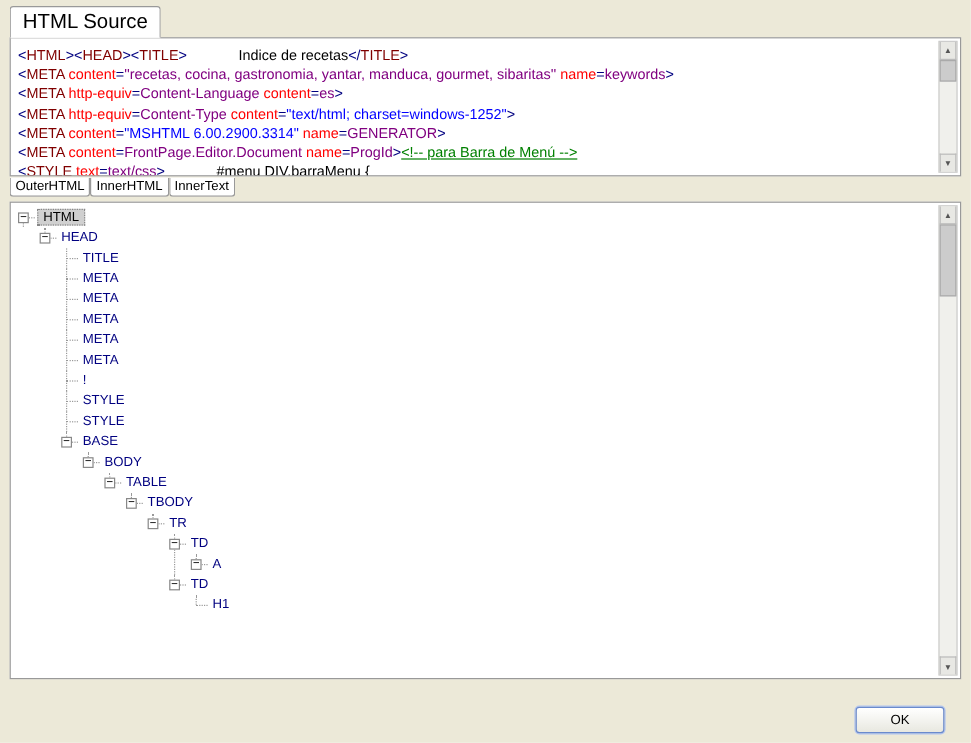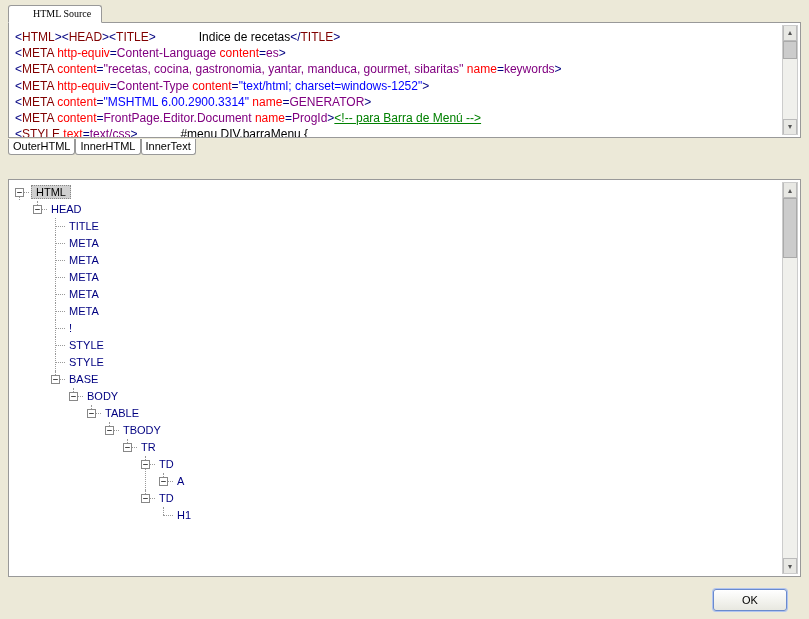--- a/index.html
+++ b/index.html
@@ -1,23 +1,23 @@
 <!DOCTYPE html>
 <html><head>
 <meta charset="utf-8">
 <style>
 * { box-sizing: border-box; margin: 0; padding: 0; }
 body { font-family: Tahoma, Arial, sans-serif; font-size: 11px; background: #ece9d8; width: 809px; height: 619px; overflow: hidden; position: relative; }
 .container { padding: 4px 8px 8px 8px; }
 .tab-header { display: flex; margin-bottom: 0; position: relative; z-index: 2; }
-.tab { background: #fff; border: 1px solid #999; border-bottom: none; padding: 2px 10px 3px 24px; border-radius: 3px 3px 0 0; font-size: 10px; cursor: pointer; margin-right: 2px; position: relative; top: 1px; font-family: Liberation Serif, serif; }
+.tab { background: #fff; border: 1px solid #999; border-bottom: none; padding: 2px 10px 3px 10px; border-radius: 3px 3px 0 0; font-size: 17px; cursor: pointer; margin-right: 2px; position: relative; top: 1px; }
 .tab.active { background: #fff; border-bottom: 1px solid #fff; }
 .panel { background: #fff; border: 1px solid #999; position: relative; }
 .source-panel { height: 116px; margin-bottom: 2px; padding: 6px 22px 6px 6px; font-family: Arial, sans-serif; font-size: 12px; line-height: 1.35; overflow: hidden; }
-.bottom-tabs { display: flex; margin-top: -1px; margin-bottom: 24px; }
+.bottom-tabs { display: flex; margin-top: -1px; margin-bottom: 4px; }
 .btab { background: #fff; border: 1px solid #999; border-top: none; padding: 1px 4px 2px 4px; font-size: 11px; cursor: pointer; margin-right: 0; border-radius: 0 0 3px 3px; }
 .btab.active { font-weight: normal; }
 
 .tree-panel { height: 398px; padding: 4px 22px 4px 4px; overflow: hidden; position: relative; }
 .tree { font-family: Tahoma, Arial, sans-serif; font-size: 11px; line-height: 17px; }
 .tree ul { list-style: none; padding-left: 0; }
 .tree li { position: relative; padding-left: 18px; }
 .tree li::before { content: ""; position: absolute; left: 6px; top: 0; bottom: 0; border-left: 1px dotted #999; }
 .tree li::after { content: ""; position: absolute; left: 6px; top: 8px; width: 10px; border-top: 1px dotted #999; }
 .tree > ul > li::before { top: 8px; }
@@ -51,24 +51,24 @@
 <div class="container">
   <div class="tab-header">
     <div class="tab active">HTML Source</div>
   </div>
 
   <div class="panel source-panel">
     <div>
       <span class="t-navy">&lt;</span><span class="t-maroon">HTML</span><span class="t-navy">&gt;&lt;</span><span class="t-maroon">HEAD</span><span class="t-navy">&gt;&lt;</span><span class="t-maroon">TITLE</span><span class="t-navy">&gt;</span><span class="t-black">Indice de recetas</span><span class="t-navy">&lt;/</span><span class="t-maroon">TITLE</span><span class="t-navy">&gt;</span>
     </div>
     <div>
-      <span class="t-navy">&lt;</span><span class="t-maroon">META</span><span class="t-red"> http-equiv</span><span class="t-navy">=</span><span class="t-purple">Content-Language</span><span class="t-red"> content</span><span class="t-navy">=</span><span class="t-purple">es</span><span class="t-navy">&gt;</span>
+      <span class="t-navy">&lt;</span><span class="t-maroon">META</span><span class="t-red"> content</span><span class="t-navy">=</span><span class="t-purple">''recetas, cocina, gastronomia, yantar, manduca, gourmet, sibaritas''</span><span class="t-red"> name</span><span class="t-navy">=</span><span class="t-purple">keywords</span><span class="t-navy">&gt;</span>
     </div>
     <div>
-      <span class="t-navy">&lt;</span><span class="t-maroon">META</span><span class="t-red"> content</span><span class="t-navy">=</span><span class="t-purple">''recetas, cocina, gastronomia, yantar, manduca, gourmet, sibaritas''</span><span class="t-red"> name</span><span class="t-navy">=</span><span class="t-purple">keywords</span><span class="t-navy">&gt;</span>
+      <span class="t-navy">&lt;</span><span class="t-maroon">META</span><span class="t-red"> http-equiv</span><span class="t-navy">=</span><span class="t-purple">Content-Language</span><span class="t-red"> content</span><span class="t-navy">=</span><span class="t-purple">es</span><span class="t-navy">&gt;</span>
     </div>
     <div>
       <span class="t-navy">&lt;</span><span class="t-maroon">META</span><span class="t-red"> http-equiv</span><span class="t-navy">=</span><span class="t-purple">Content-Type</span><span class="t-red"> content</span><span class="t-navy">=</span><span class="t-blue">"text/html; charset=windows-1252"</span><span class="t-navy">&gt;</span>
     </div>
     <div>
       <span class="t-navy">&lt;</span><span class="t-maroon">META</span><span class="t-red"> content</span><span class="t-navy">=</span><span class="t-blue">"MSHTML 6.00.2900.3314"</span><span class="t-red"> name</span><span class="t-navy">=</span><span class="t-purple">GENERATOR</span><span class="t-navy">&gt;</span>
     </div>
     <div>
       <span class="t-navy">&lt;</span><span class="t-maroon">META</span><span class="t-red"> content</span><span class="t-navy">=</span><span class="t-purple">FrontPage.Editor.Document</span><span class="t-red"> name</span><span class="t-navy">=</span><span class="t-purple">ProgId</span><span class="t-navy">&gt;</span><span class="t-green">&lt;!-- para Barra de Menú --&gt;</span>
     </div>

